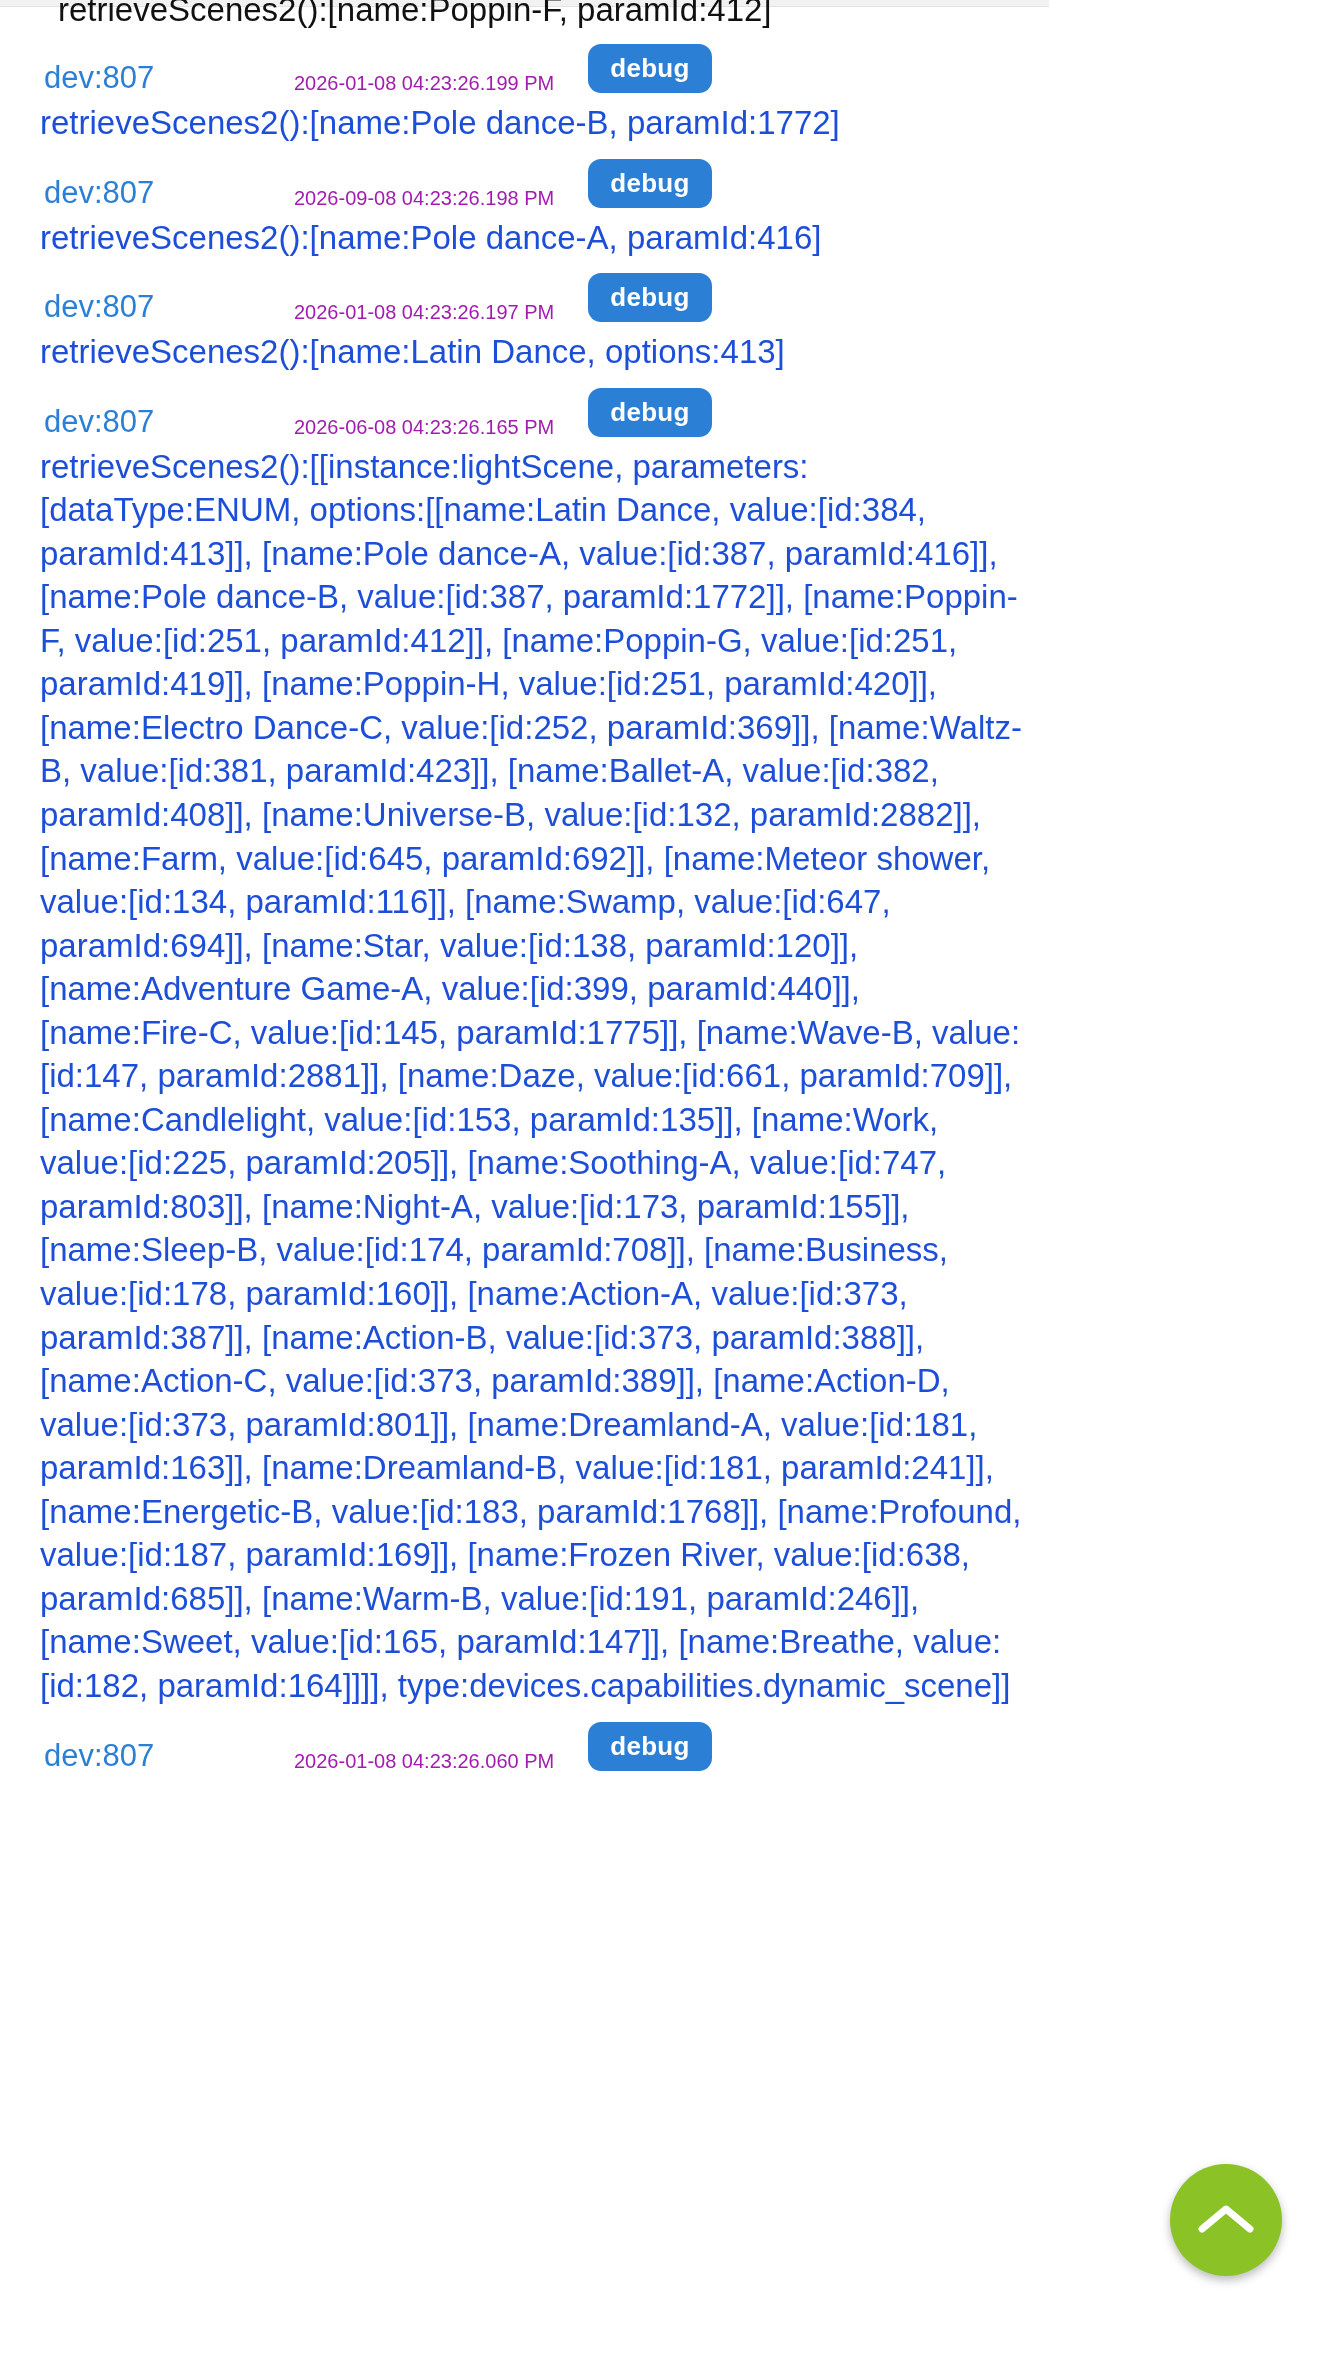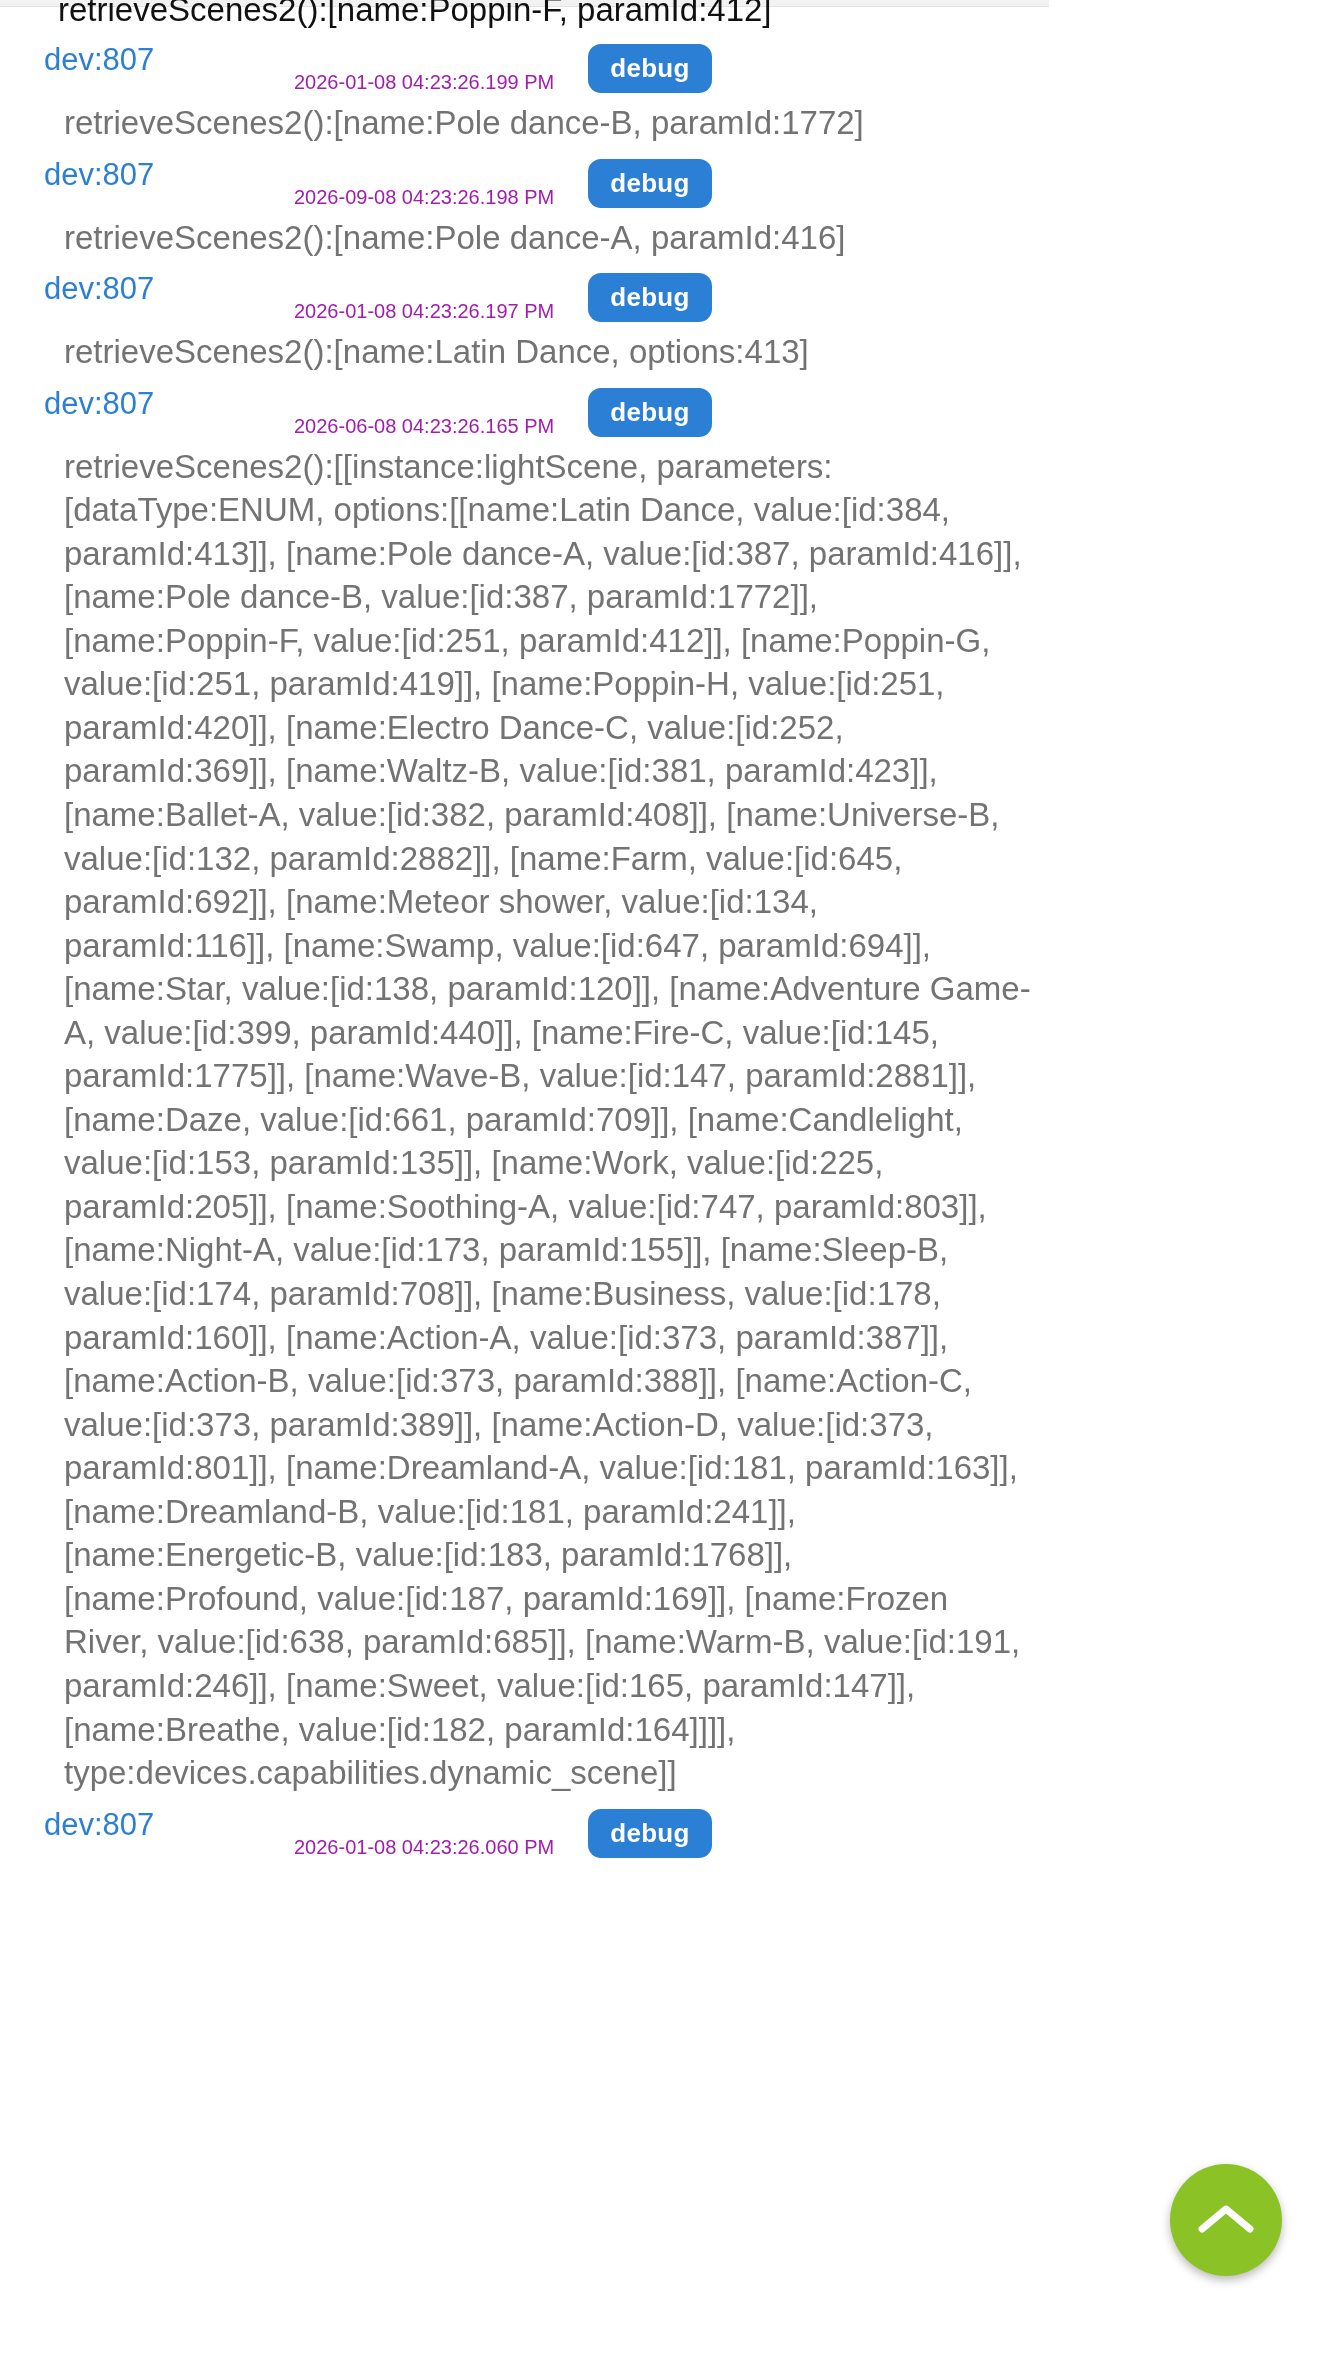--- a/index.html
+++ b/index.html
@@ -36,21 +36,21 @@
     margin: 0;
     list-style: none;
   }
   .log-entry {
     padding: 0;
     margin: 0;
     border: 0;
   }
   .entry-header {
     display: flex;
-    align-items: flex-start;
+    align-items: flex-end;
     padding: 10px 0 8px 44px;
     gap: 0;
   }
   .entry-header .tag {
     color: #2b7fd4;
     font-size: 31px;
     line-height: 1;
     width: 250px;
     flex: 0 0 250px;
     white-space: nowrap;
@@ -71,22 +71,22 @@
     font-weight: bold;
     line-height: 1;
     padding: 11px 22px 12px 22px;
     border-radius: 13px;
     letter-spacing: 0.3px;
     flex: 0 0 auto;
   }
   .entry-msg {
     font-size: 33px;
     line-height: 1.32;
-    color: #737373;
-    padding: 0 18px 4px 64px;
+    color: #1d4ed8;
+    padding: 0 18px 4px 40px;
     word-wrap: break-word;
     overflow-wrap: break-word;
     white-space: pre-wrap;
   }
   .first-clipped {
     font-size: 33px;
     line-height: 1.32;
     color: #111111;
     padding: 0 18px 0 58px;
     height: 34px;

